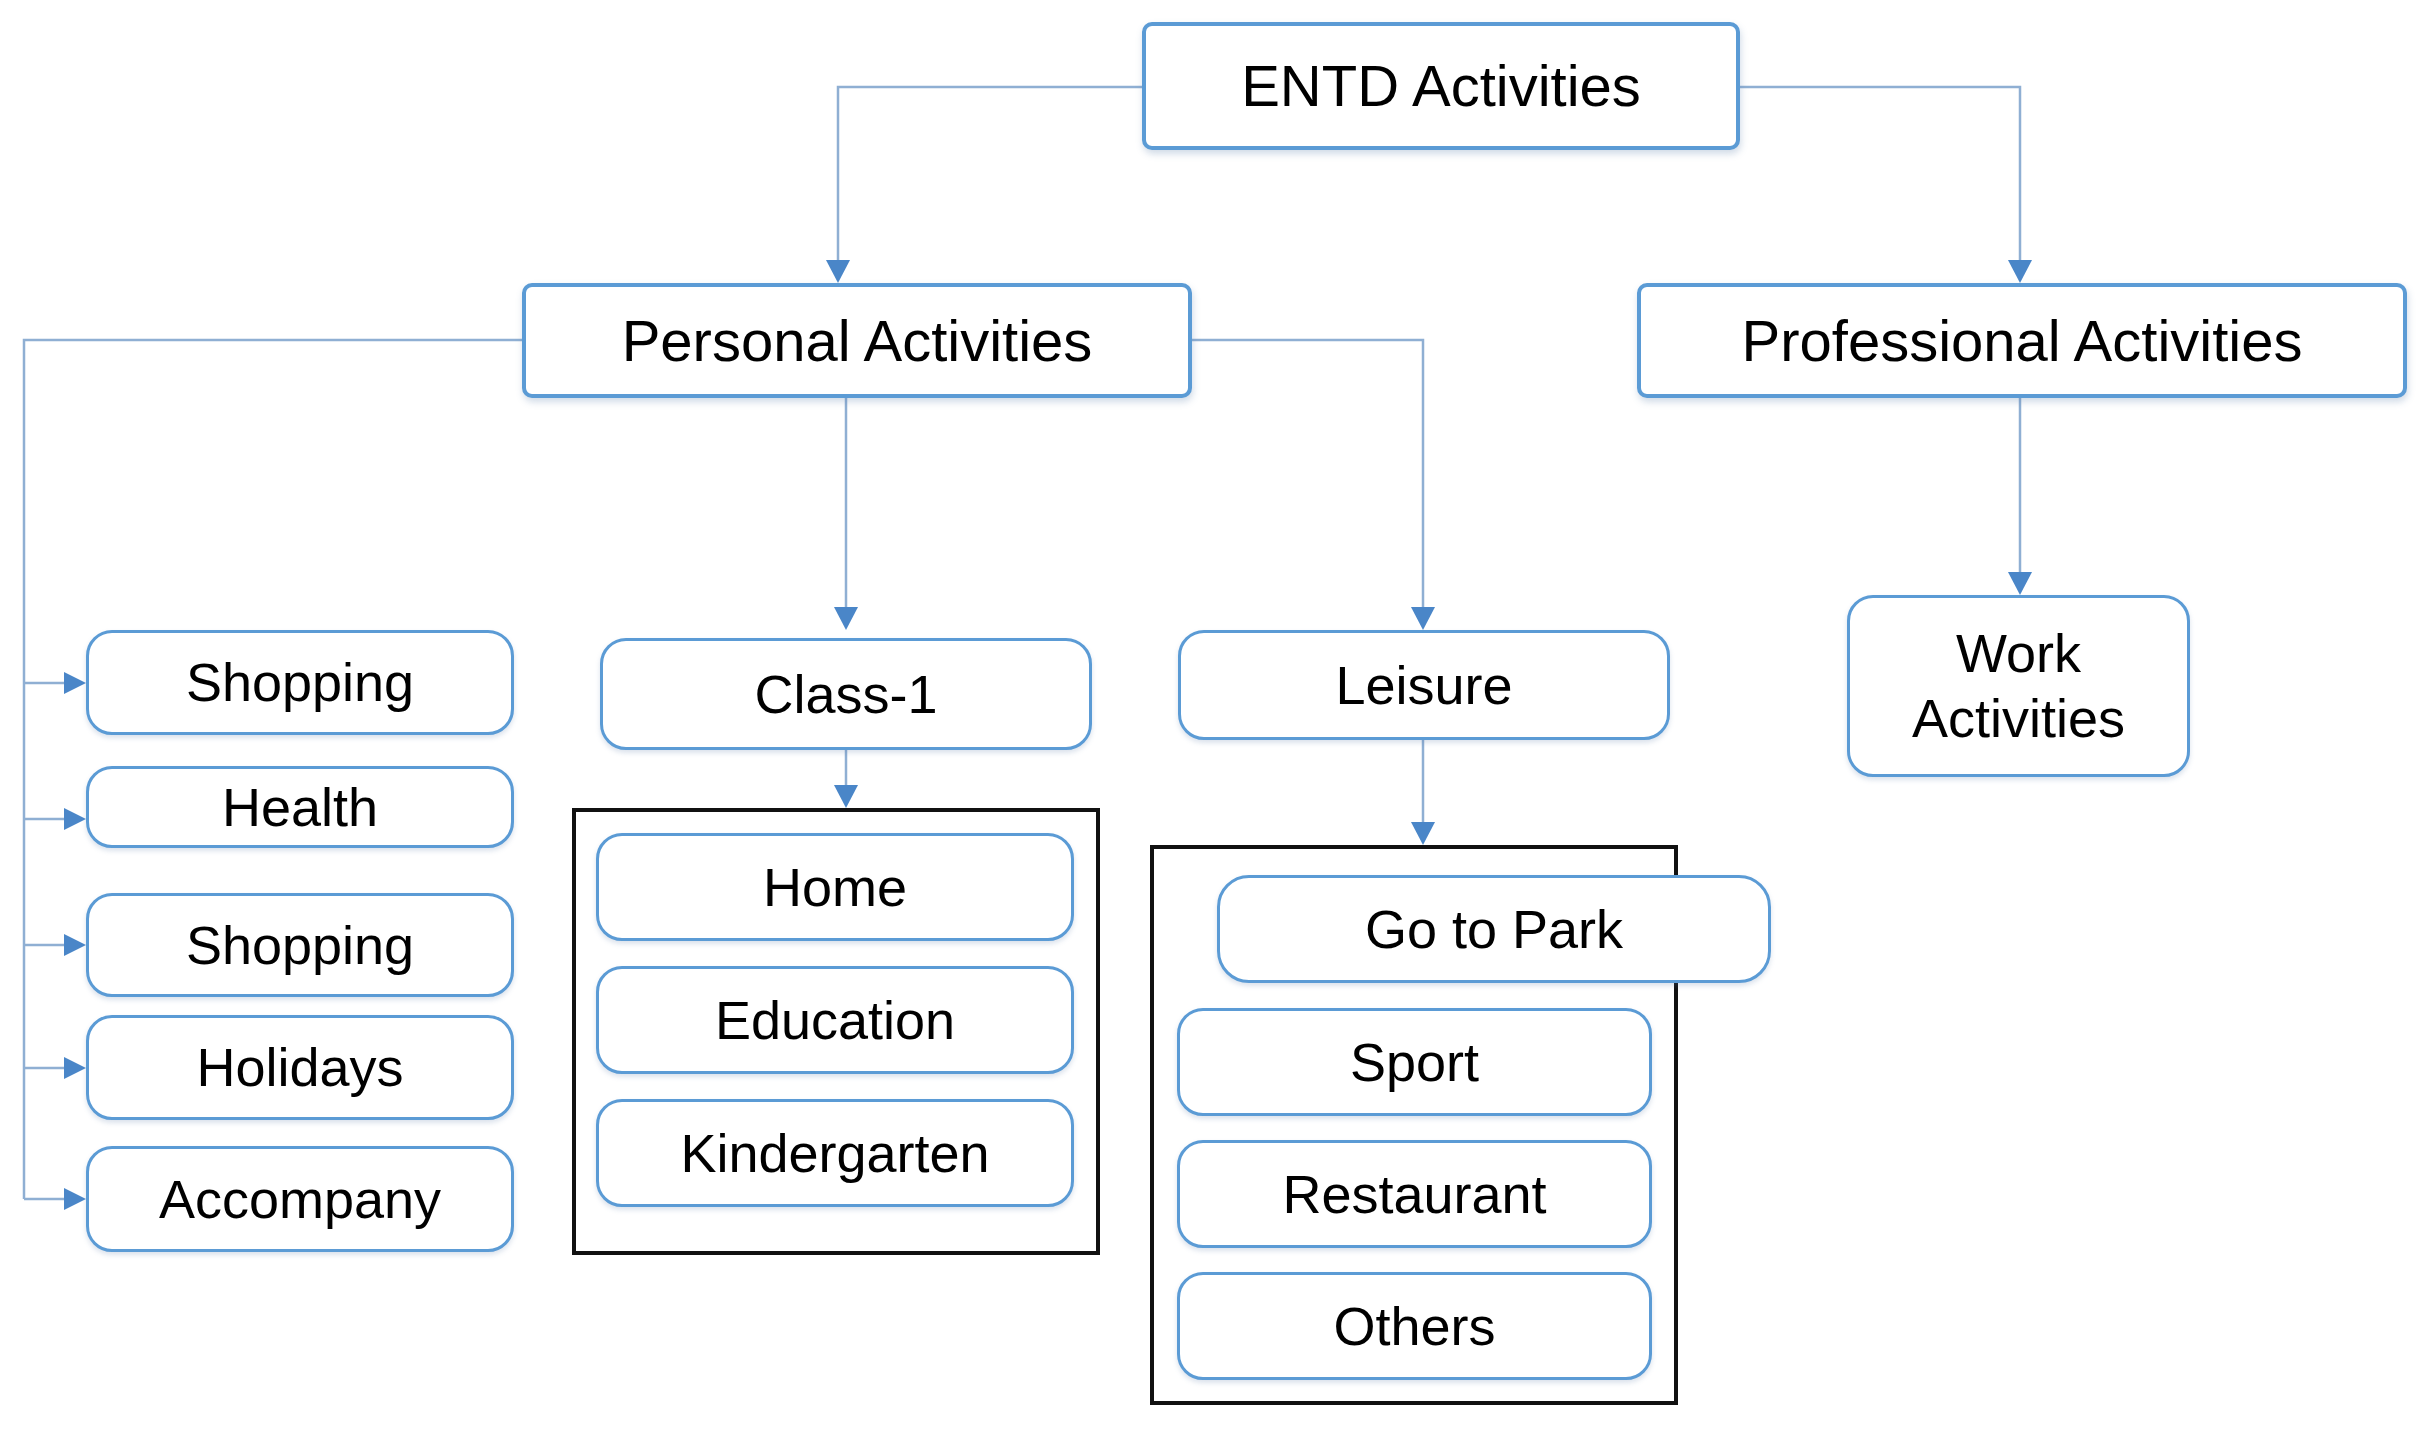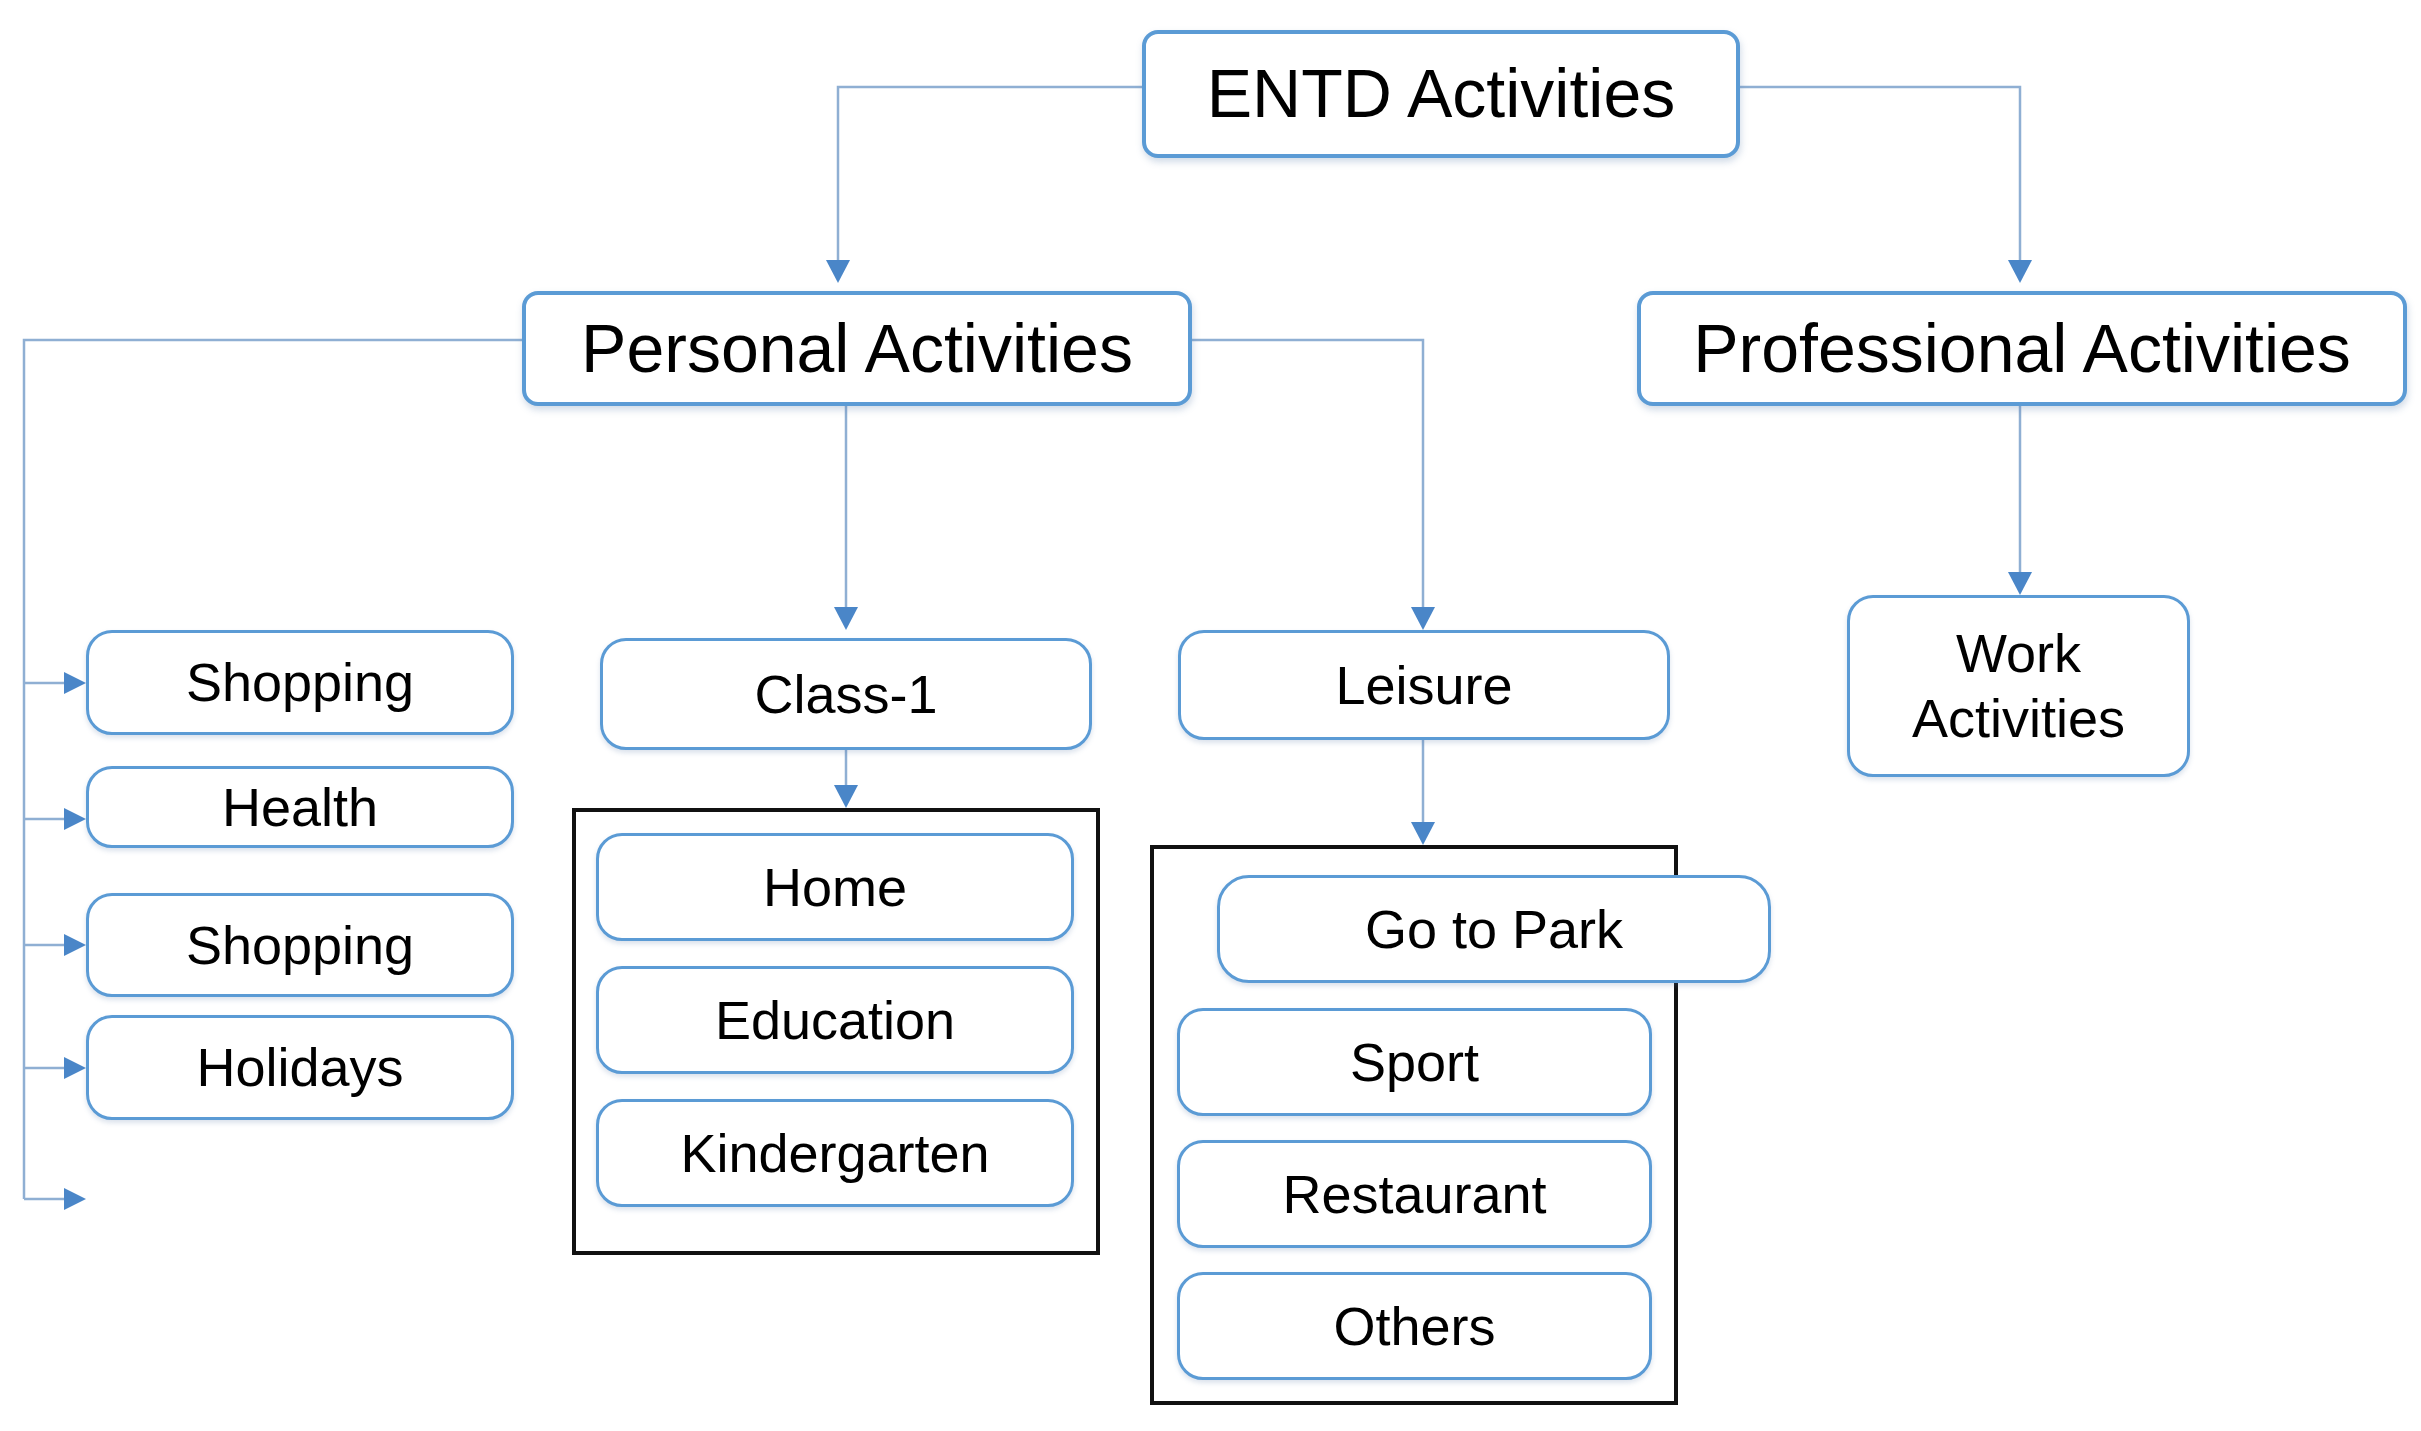--- a/index.html
+++ b/index.html
@@ -35,22 +35,22 @@
     text-align: center;
     background: #ffffff;
     border: 3px solid var(--accent);
     border-radius: 26px;
     color: var(--text);
     font-size: 54px;
     line-height: 1.2;
     box-shadow: 0 3px 5px rgba(91,125,170,0.22);
     white-space: nowrap;
   }
-  .node.hdr { font-size: 68px; border-width: 4px; border-radius: 16px;
-              box-shadow: 1px 4px 7px rgba(91,125,170,0.28); margin-top: 8px; }
+  .node.hdr { font-size: 58px; border-width: 4px; border-radius: 10px;
+              box-shadow: 1px 4px 7px rgba(91,125,170,0.28); }
   .node.wrap { white-space: normal; }
   .group {
     position: absolute;
     box-sizing: border-box;
     background: #ffffff;
     border: 4px solid var(--group-border);
     box-shadow: none;
   }
 </style>
 </head>
@@ -102,20 +102,21 @@
 
   <div class="node hdr" style="left:522px; top:283px; width:670px; height:115px;">Personal Activities</div>
   <div class="node hdr" style="left:1637px; top:283px; width:770px; height:115px;">Professional Activities</div>
 
   <div class="node wrap" style="left:1847px; top:595px; width:343px; height:182px; padding:10px 30px;">Work Activities</div>
 
   <div class="node" style="left:86px; top:630px; width:428px; height:105px;">Shopping</div>
   <div class="node" style="left:86px; top:766px; width:428px; height:82px;">Health</div>
   <div class="node" style="left:86px; top:893px; width:428px; height:104px;">Shopping</div>
   <div class="node" style="left:86px; top:1015px; width:428px; height:105px;">Holidays</div>
+  <div class="node" style="left:86px; top:1146px; width:428px; height:106px;">Accompany</div>
 
   <div class="node" style="left:600px; top:630px; width:492px; height:112px;margin-top:8px;">Class-1</div>
   <div class="node" style="left:596px; top:833px; width:478px; height:108px;">Home</div>
   <div class="node" style="left:596px; top:966px; width:478px; height:108px;">Education</div>
   <div class="node" style="left:596px; top:1099px; width:478px; height:108px;">Kindergarten</div>
 
   <div class="node" style="left:1178px; top:630px; width:492px; height:110px;">Leisure</div>
   <div class="node" style="left:1217px; top:875px; width:554px; height:108px;border-radius:32px;">Go to Park</div>
   <div class="node" style="left:1177px; top:1008px; width:475px; height:108px;">Sport</div>
   <div class="node" style="left:1177px; top:1140px; width:475px; height:108px;">Restaurant</div>

